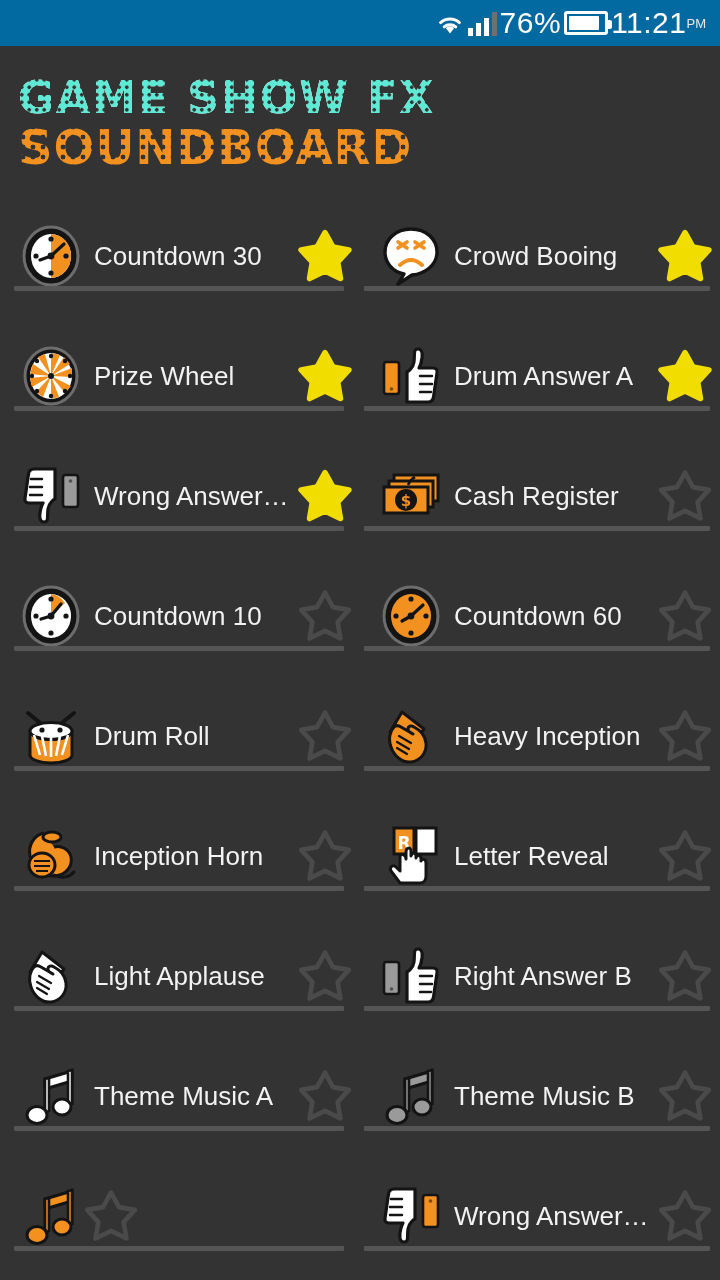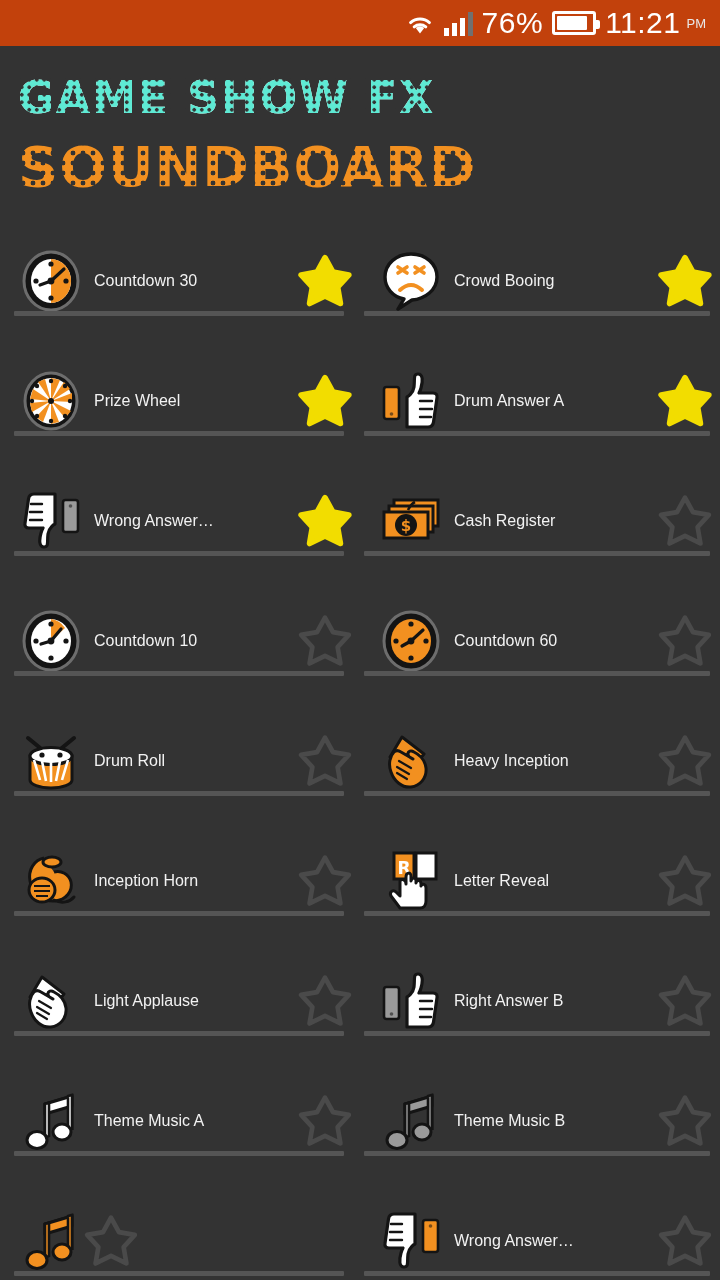--- a/index.html
+++ b/index.html
@@ -6,24 +6,24 @@
   html, body {
     width:720px; height:1280px;
     background:#333333;
     font-family:"Liberation Sans", sans-serif;
     overflow:hidden;
   }
 
   
   #status-bar{
     height:46px; width:100%;
-    background:#c2410c;
+    background:#0369a1;
     display:flex; align-items:center; justify-content:flex-end;
     padding-right:14px;
-    gap:9px;
+    gap:3px;
   }
   #status-bar .sb-text{
     color:#fff; font-size:30px; font-weight:400; letter-spacing:.5px;
     font-family:"Liberation Sans", sans-serif;
   }
   #status-bar .sb-ampm{ color:#e8e8e8; font-size:13px; font-weight:400; margin-left:-3px;}
   .wifi-icon{ width:30px; height:26px; position:relative; }
   .signal-icon{ display:flex; align-items:flex-end; gap:3px; height:26px; }
   .signal-icon i{ display:block; width:5px; background:#fff; }
   .signal-icon i.b1{height:8px;} .signal-icon i.b2{height:13px;}
@@ -42,22 +42,22 @@
   .logo-line1{
     font-size:44px; font-weight:bold; letter-spacing:2px;
     color:#5eead4; line-height:1;
     font-family:"DejaVu Sans", sans-serif;
     -webkit-text-stroke:0px;
     text-shadow:
       0 0 0 #fff;
     position:relative;
   }
   .logo-line2{
-    font-size:56px; font-weight:bold; letter-spacing:1px;
-    color:#F29020; line-height:1.05; margin-top:18px;
+    font-size:48px; font-weight:bold; letter-spacing:1px;
+    color:#F29020; line-height:1.05; margin-top:2px;
     font-family:"DejaVu Sans", sans-serif;
   }
   .dotted-text{
     position:relative; display:inline-block;
   }
   .dotted-text::after{
     content:"";
     position:absolute; inset:0;
     background-image:radial-gradient(circle, #333333 2.4px, transparent 2.6px);
     background-size:10px 10px;
@@ -79,21 +79,21 @@
     padding-left:20px;
   }
   .cell .icon{
     width:62px; height:62px; flex:0 0 62px;
     display:flex; align-items:center; justify-content:center;
     position:relative;
   }
   .cell .label{
     flex:1 1 auto;
     color:#f2f2f2;
-    font-size:16px;
+    font-size:26px;
     font-family:"Liberation Sans", sans-serif;
     padding-left:12px;
     white-space:nowrap;
     overflow:hidden;
   }
   .cell .fav{
     width:58px; flex:0 0 58px;
     display:flex;align-items:center;justify-content:center;
     margin-right:6px;
   }

